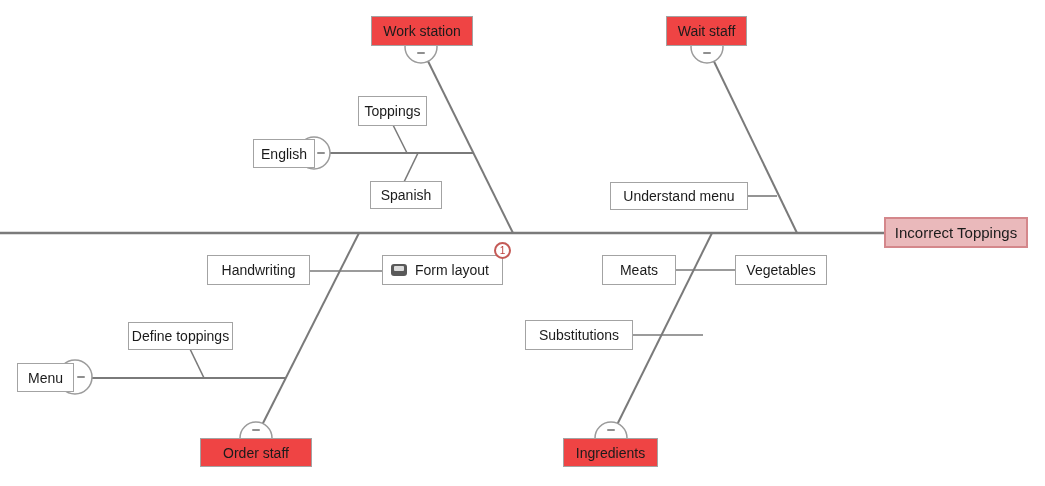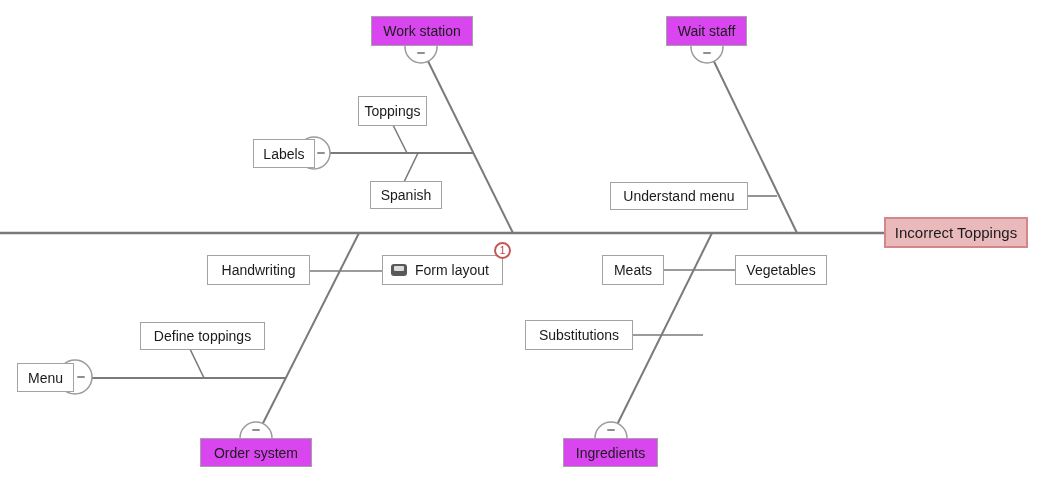--- a/index.html
+++ b/index.html
@@ -7,21 +7,21 @@
     position:relative;width:1045px;height:486px;background:#ffffff;overflow:hidden;
     font-family:"Liberation Sans","DejaVu Sans",sans-serif;color:#1b1b1b;
   }
   #wires{position:absolute;left:0;top:0;z-index:1;}
   .node{
     position:absolute;z-index:3;box-sizing:border-box;
     display:flex;align-items:center;justify-content:center;
     font-size:14px;line-height:1;white-space:nowrap;
     border:1.5px solid #a3a3a3;background:#ffffff;
   }
-  .cat{background:#d946ef;}
+  .cat{background:#ef4444;}
   .effect{
     background:#eab9bb;border:2px solid #d4878b;font-size:15px;
   }
   .minus{
     position:absolute;z-index:4;width:8px;height:2px;background:#8f8f8f;border-radius:1px;
   }
   .badge{
     position:absolute;z-index:5;width:13px;height:13px;border-radius:50%;
     background:#ffffff;border:2px solid #c45a56;color:#bb3f3c;
     font-size:10px;display:flex;align-items:center;justify-content:center;
@@ -75,28 +75,28 @@
   <div class="minus" style="left:317px;top:152px"></div>
   <div class="minus" style="left:77px;top:376px"></div>
 
   <div class="node cat" style="left:371px;top:16px;width:102px;height:30px">
     <span>Work station</span>
   </div>
   <div class="node cat" style="left:666px;top:16px;width:81px;height:30px">
     <span>Wait staff</span>
   </div>
   <div class="node cat" style="left:200px;top:438px;width:112px;height:29px">
-    <span>Order system</span>
+    <span>Order staff</span>
   </div>
   <div class="node cat" style="left:563px;top:438px;width:95px;height:29px">
     <span>Ingredients</span>
   </div>
 
   <div class="node" style="left:253px;top:139px;width:62px;height:29px">
-    <span>Labels</span>
+    <span>English</span>
   </div>
   <div class="node" style="left:358px;top:96px;width:69px;height:30px">
     <span>Toppings</span>
   </div>
   <div class="node" style="left:370px;top:181px;width:72px;height:28px">
     <span>Spanish</span>
   </div>
   <div class="node" style="left:207px;top:255px;width:103px;height:30px">
     <span>Handwriting</span>
   </div>
@@ -109,24 +109,24 @@
         <span class="cicon-inner"></span>
       </span>
     <span>Form layout</span>
     <div class="badge">
       <span>1</span>
     </div>
   </div>
   <div class="node" style="left:17px;top:363px;width:57px;height:29px">
     <span>Menu</span>
   </div>
-  <div class="node" style="left:140px;top:322px;width:125px;height:28px">
+  <div class="node" style="left:128px;top:322px;width:105px;height:28px">
     <span>Define toppings</span>
   </div>
-  <div class="node" style="left:602px;top:255px;width:62px;height:30px">
+  <div class="node" style="left:602px;top:255px;width:74px;height:30px">
     <span>Meats</span>
   </div>
   <div class="node" style="left:735px;top:255px;width:92px;height:30px">
     <span>Vegetables</span>
   </div>
   <div class="node" style="left:525px;top:320px;width:108px;height:30px">
     <span>Substitutions</span>
   </div>
 
   <div class="node effect" style="left:884px;top:217px;width:144px;height:31px">

